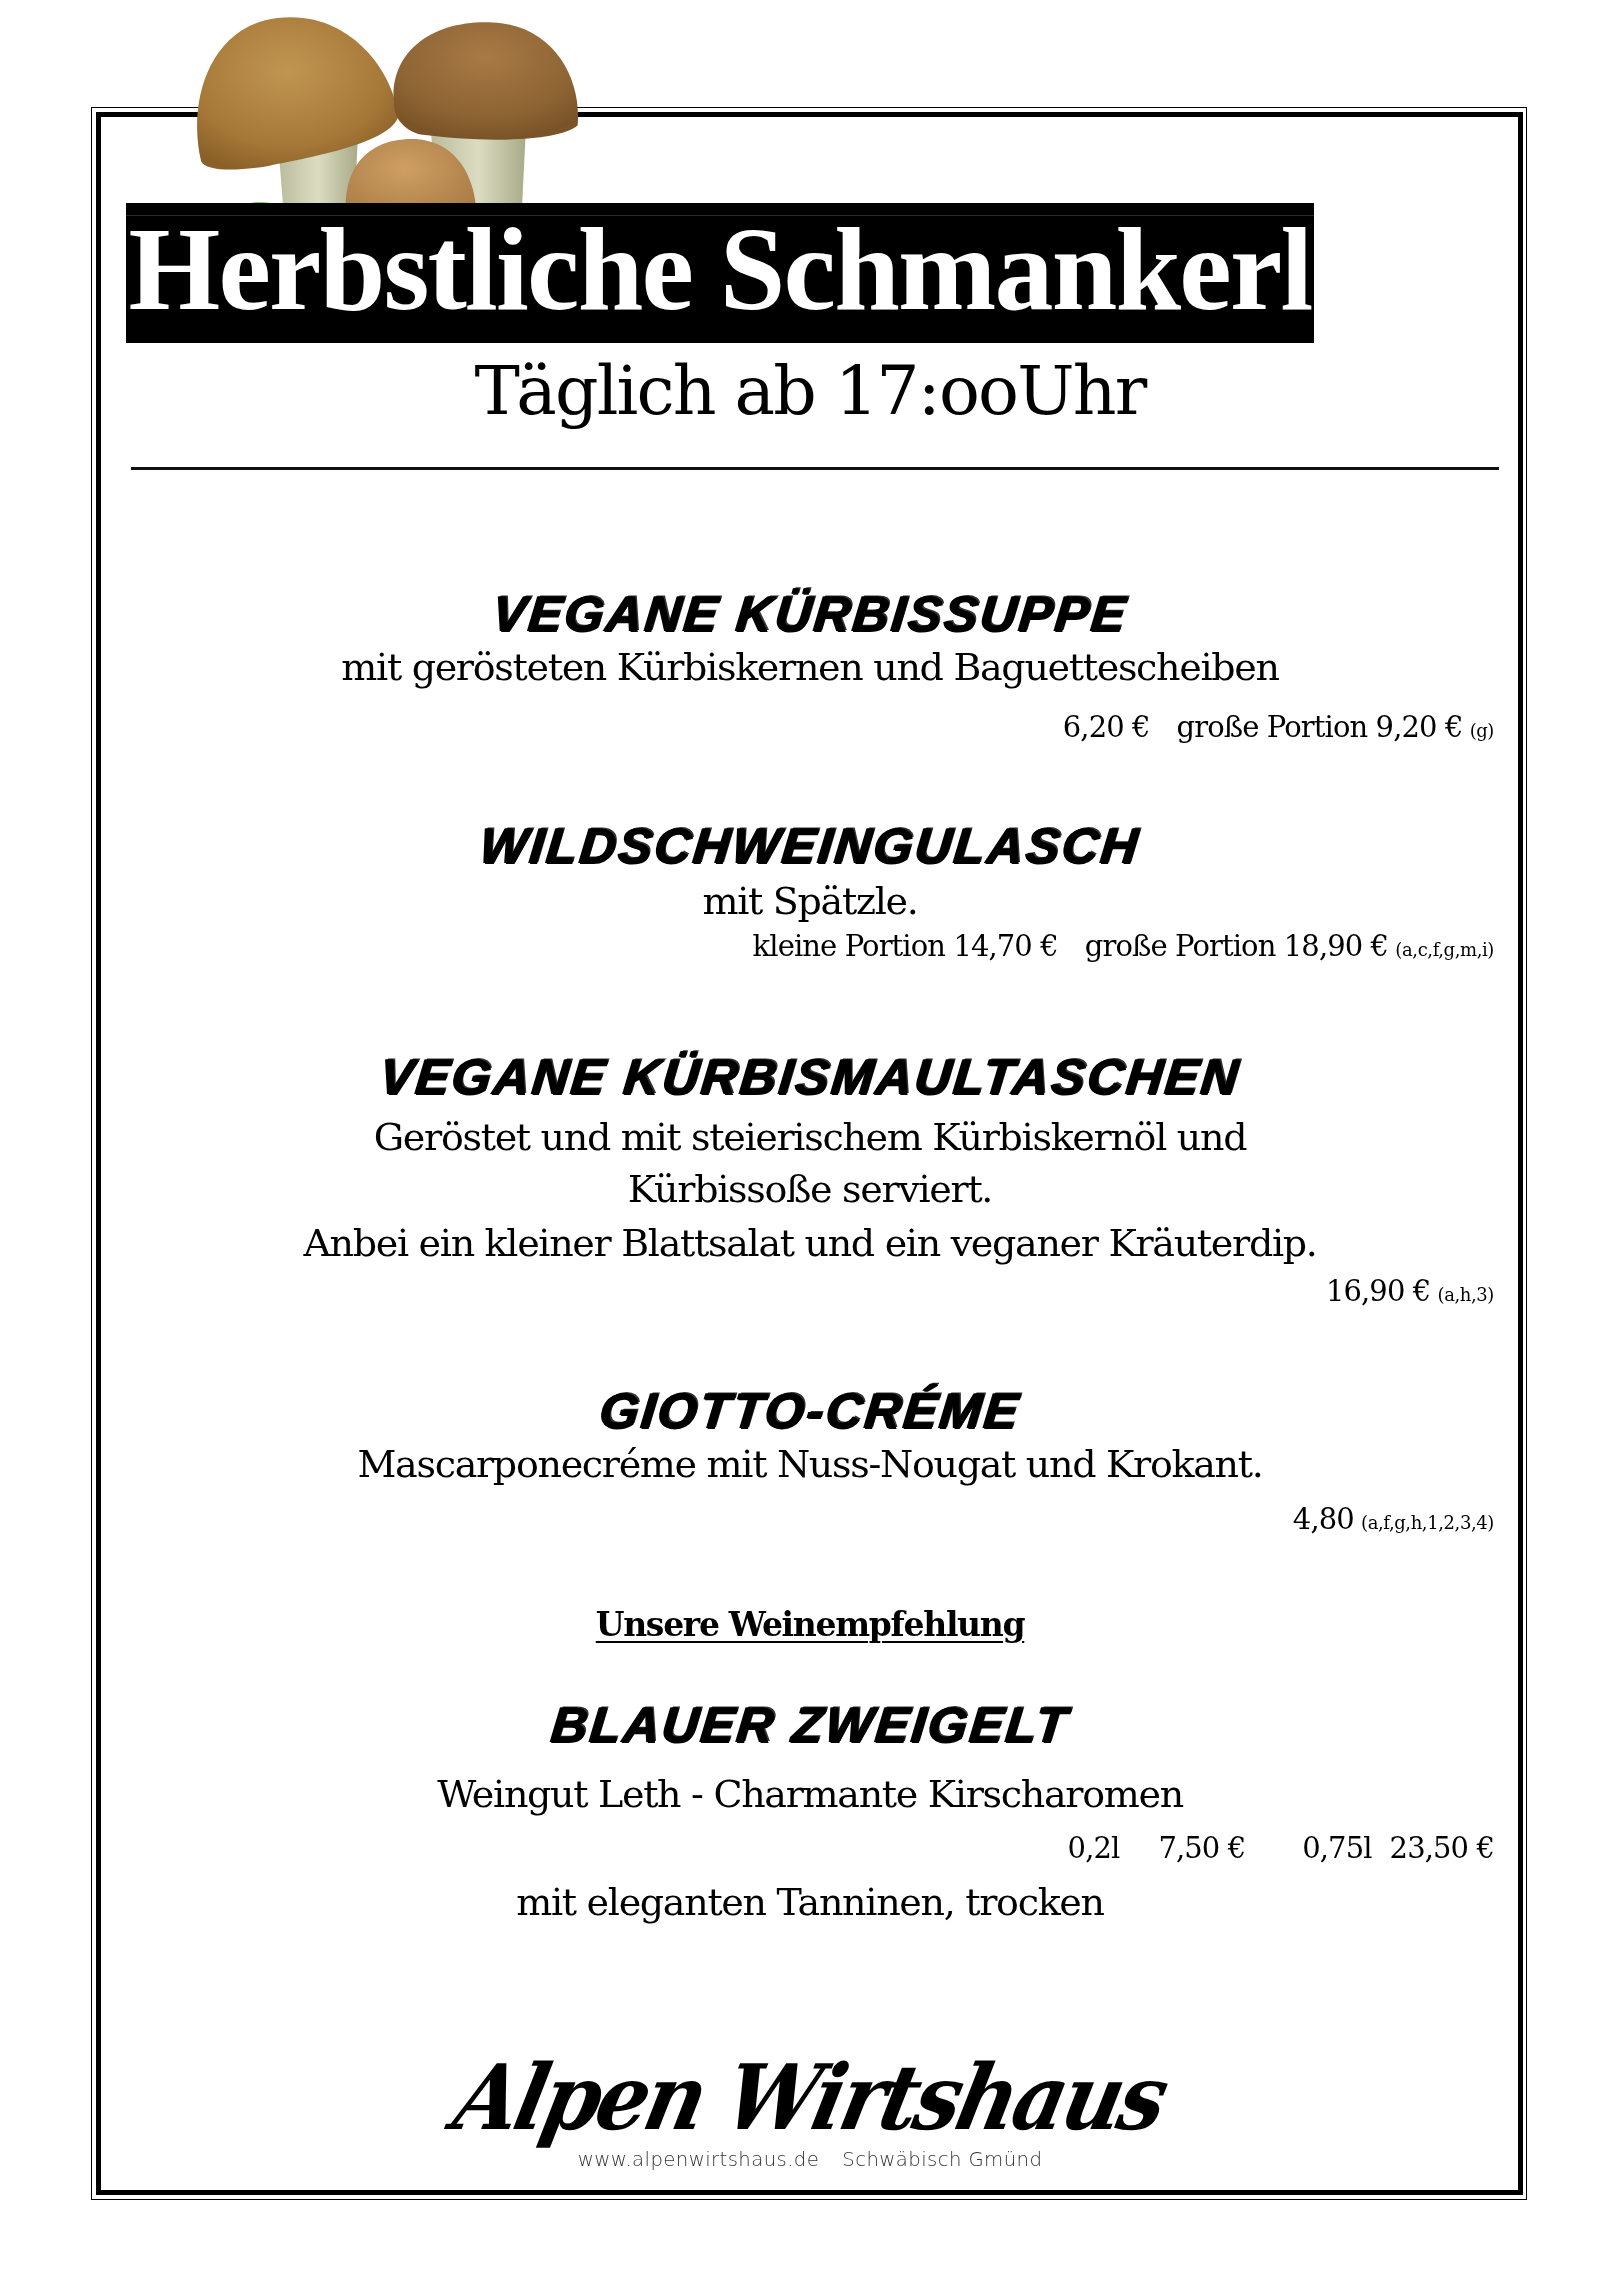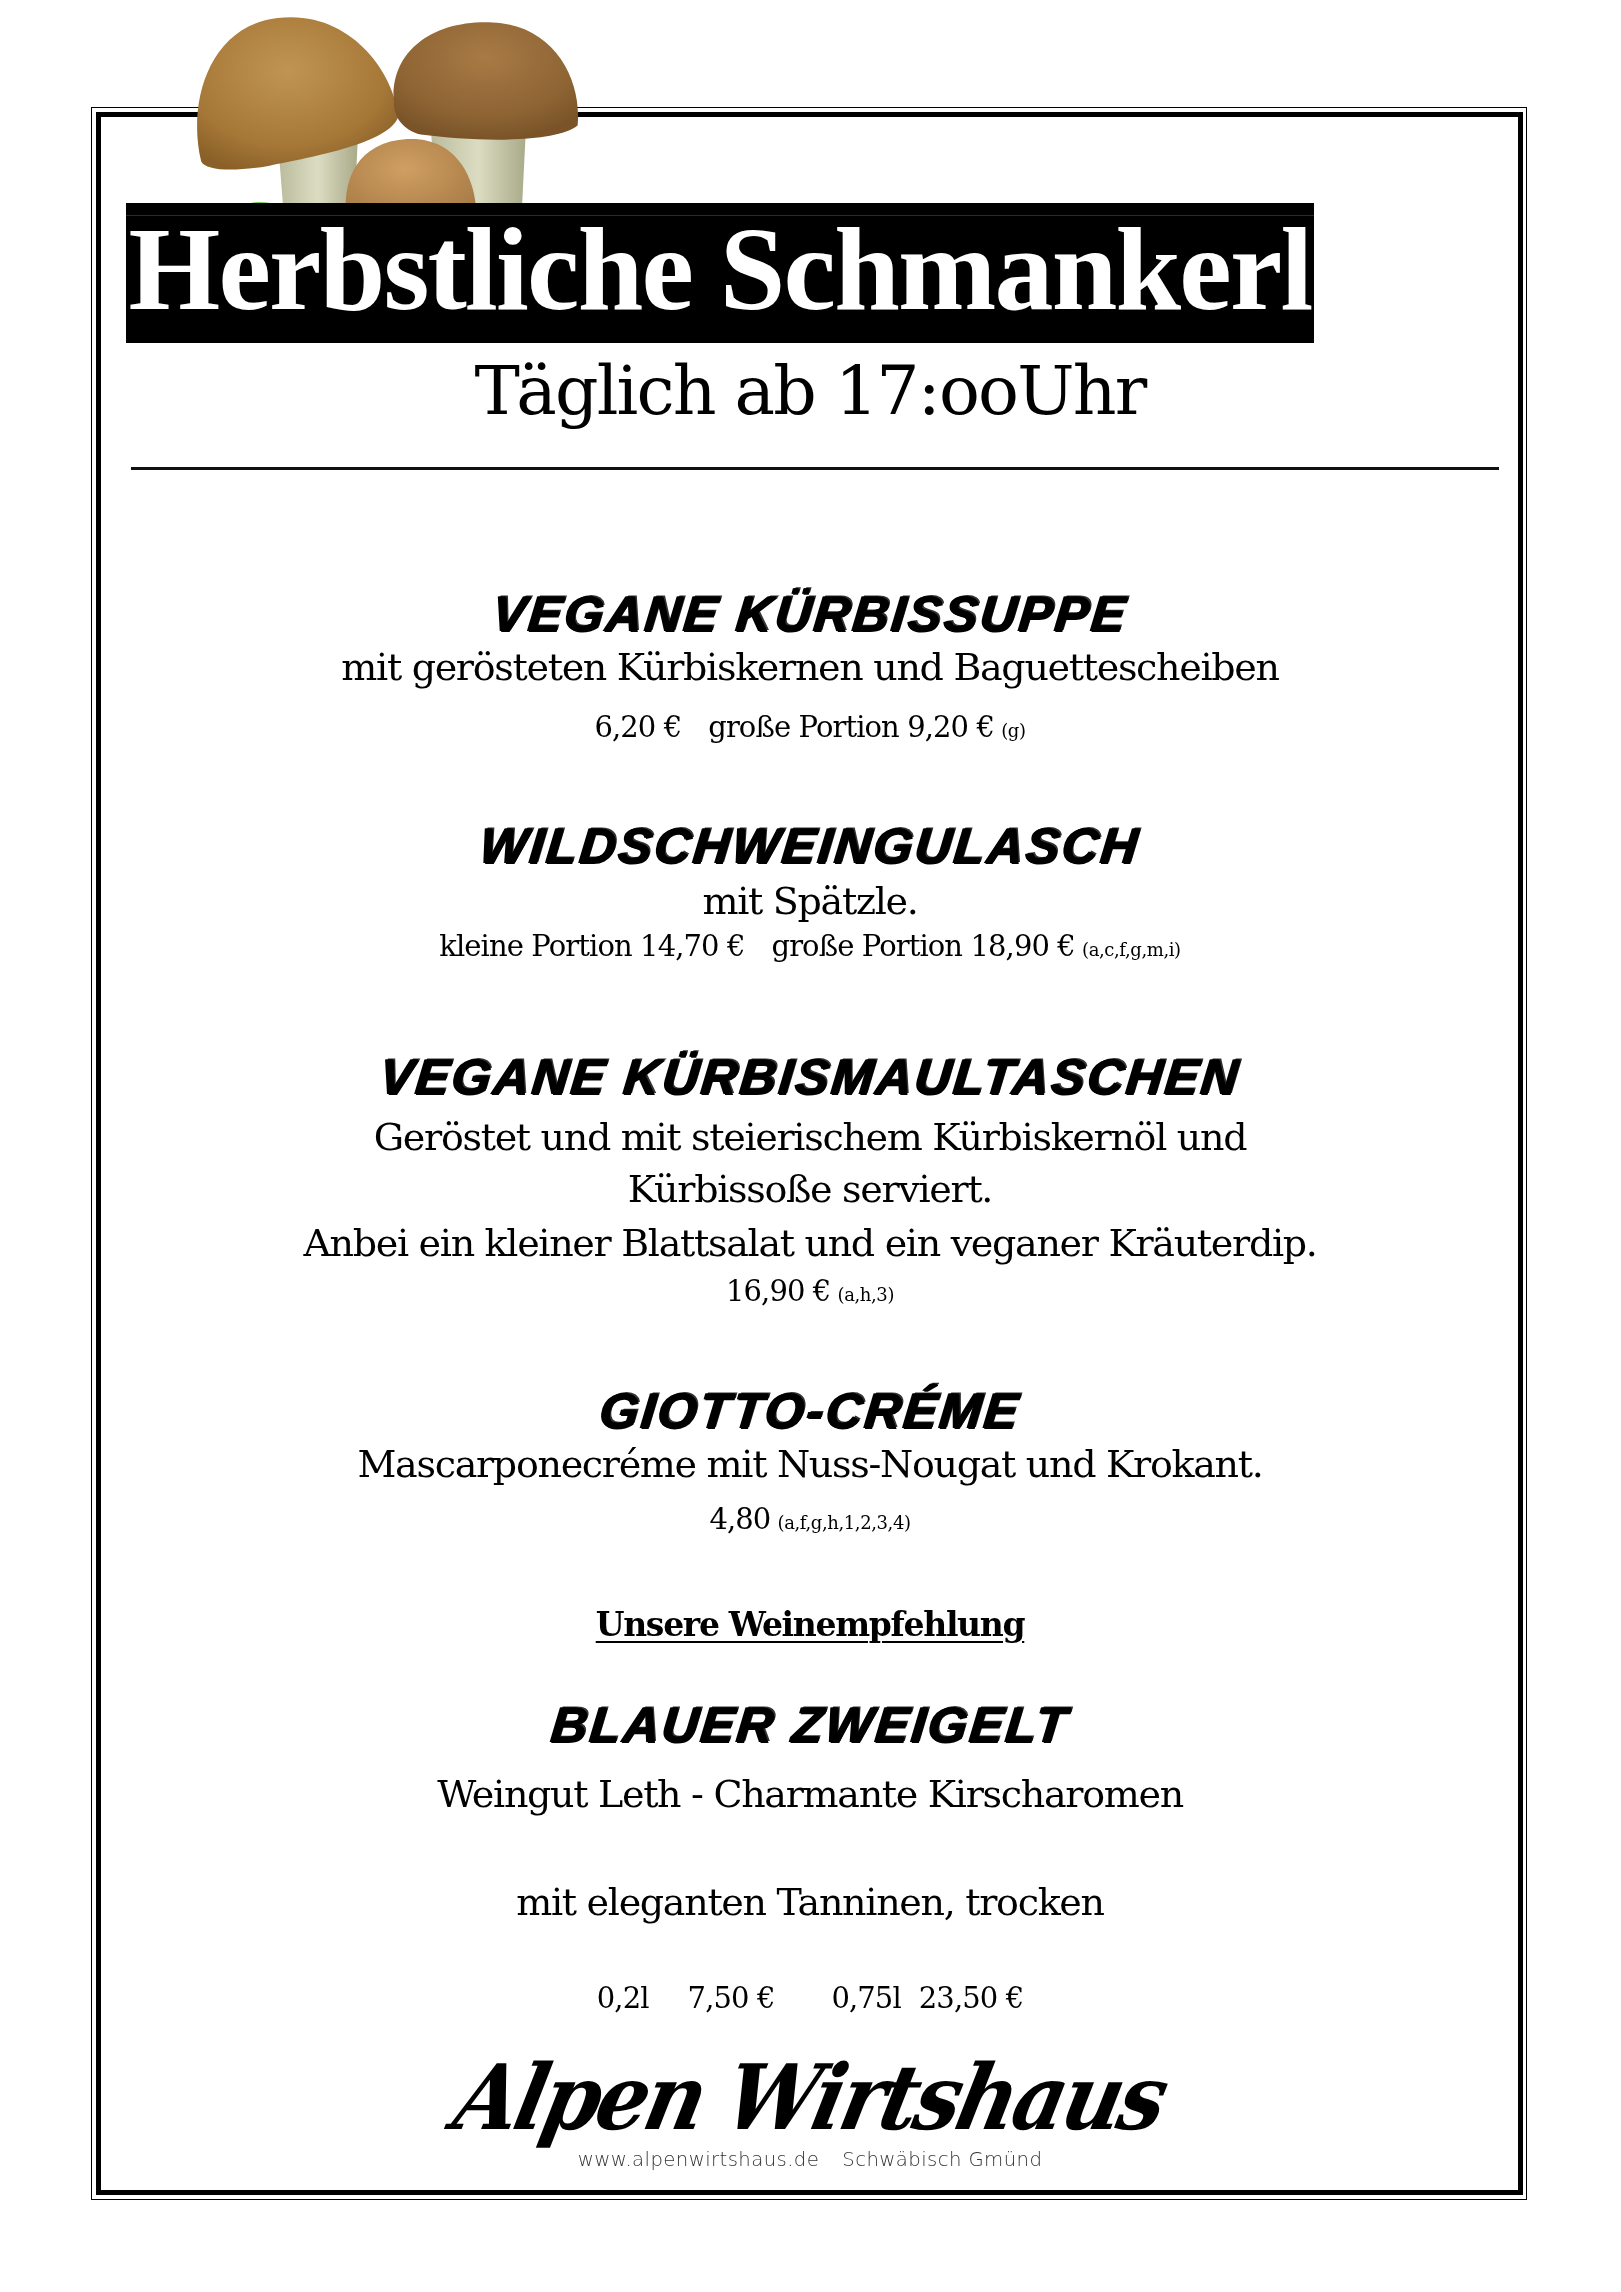--- a/index.html
+++ b/index.html
@@ -37,21 +37,21 @@
   .dish-title {
     font-family: "Liberation Sans", sans-serif; font-weight: bold; font-style: italic;
     font-size: 50px; letter-spacing: 2.7px; text-transform: uppercase;
     transform: skewX(-6deg); line-height: 1;
     text-shadow: 0.9px 0.9px 0 #000, -0.9px 0 0 #000, 1.8px -0.9px 0 #333;
   }
   .desc {
     font-family: "DejaVu Serif", serif; font-size: 38px; letter-spacing: -1.3px; line-height: 1;
   }
   .price {
-    font-family: "DejaVu Serif", serif; font-size: 29px; letter-spacing: -0.9px; line-height: 1;
+    font-family: "DejaVu Serif", serif; font-size: 29px; letter-spacing: -0.9px; line-height: 1; text-align: right;
   }
   .allergen { font-size: 18px; letter-spacing: -0.4px; margin-left: 7.2px; }
   .gap { display: inline-block; width: 27px; }
 
   .wine-header {
     font-family: "DejaVu Serif", serif; font-size: 33px; letter-spacing: -1.3px;
     text-decoration: underline; text-decoration-thickness: 1.8px; text-underline-offset: 5.4px; font-weight: bold;
   }
 
   .logo {
@@ -139,21 +139,21 @@
 <div class="abs center dish-title" style="top:1386px;">Giotto-Créme</div>
 <div class="abs center desc" style="top:1445px;">Mascarponecréme mit  Nuss-Nougat und Krokant.</div>
 <div class="abs center price" style="top:1505px;">
   <span>4,80</span><span class="allergen">(a,f,g,h,1,2,3,4)</span>
 </div>
 
 <div class="abs center wine-header" style="top:1605px;">Unsere Weinempfehlung</div>
 <div class="abs center dish-title" style="top:1700px;">Blauer Zweigelt</div>
 <div class="abs center desc" style="top:1775px;">Weingut Leth - Charmante Kirscharomen</div>
 <div class="abs center desc" style="top:1883px;">mit eleganten Tanninen, trocken</div>
-<div class="abs center price" style="top:1984px;">
+<div class="abs center price" style="top:1834px;">
   <span>0,2l</span><span class="gap" style="width:39px"></span><span>7,50 €</span><span class="gap" style="width:57px"></span><span>0,75l</span><span class="gap" style="width:18px"></span><span>23,50 €</span>
 </div>
 
 <div class="abs center logo" style="top:2056px;">Alpen Wirtshaus</div>
 <div class="abs center footer-line" style="top:2148px;">
   <span>www.alpenwirtshaus.de</span><span>Schwäbisch Gmünd</span>
 </div>
 
 
 </body></html>

